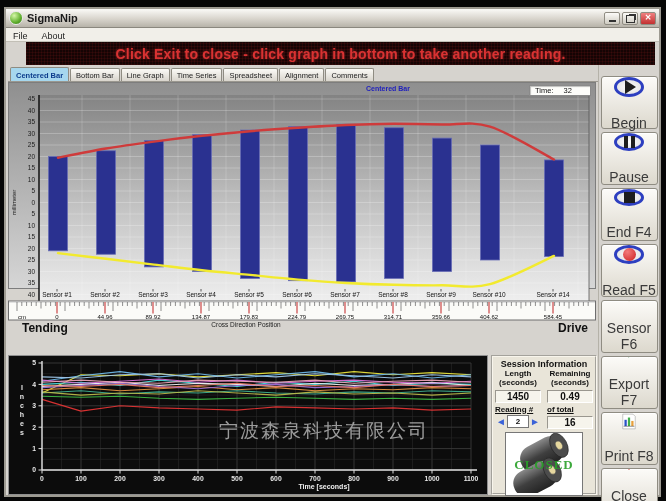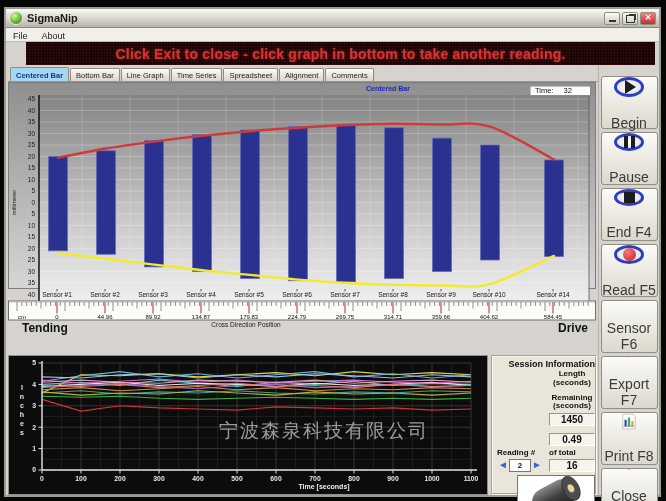--- a/index.html
+++ b/index.html
@@ -55,28 +55,28 @@
   .dir-left{position:absolute;left:14px;top:0;}
   .dir-center{position:absolute;left:168px;top:0;width:140px;text-align:center;font-size:6.5px;font-weight:normal;color:#222;}
   .dir-right{position:absolute;right:10px;top:0;}
   
   .bottomrow{flex:1;display:flex;gap:3px;min-height:0;padding-top:1px;}
   .trendwrap{width:478px;height:138px;background:#0c0c0c;border:1px solid #8f8f8f;position:relative;box-sizing:content-box;}
   .watermark{position:absolute;left:210px;top:62px;font-size:19px;letter-spacing:2px;
              color:rgba(195,195,195,.78);white-space:nowrap;pointer-events:none;}
   
   .session{flex:1;background:#e9e5d9;border:2px groove #f8f5ec;margin-right:1px;
-           display:flex;flex-direction:column;align-items:flex-end;font-size:8px;color:#111;box-sizing:border-box;}
+           display:flex;flex-direction:column;align-items:center;font-size:8px;color:#111;box-sizing:border-box;}
   .sess-hdr{font-size:9px;font-weight:bold;margin-top:2px;}
-  .sess-cols{display:flex;gap:6px;margin-top:1px;text-align:center;font-weight:bold;line-height:1.1;flex-direction:column;}
+  .sess-cols{display:flex;gap:6px;margin-top:1px;text-align:center;font-weight:bold;line-height:1.1;}
   .sess-col{width:46px;}
   .valbox{margin:1px auto 0;width:44px;height:11px;background:#f6f4ec;border:1px solid;
           border-color:#9a978f #fff #fff #9a978f;font-weight:bold;font-size:10px;
           display:flex;align-items:center;justify-content:center;}
-  .sess-row2{display:flex;gap:6px;margin-top:2px;font-weight:bold;}
+  .sess-row2{display:flex;gap:6px;margin-top:2px;font-weight:bold;text-decoration:underline;}
   .stepperline{display:flex;gap:6px;align-items:center;margin-top:1px;}
   .stepper{display:flex;align-items:center;gap:1px;width:46px;justify-content:center;}
   .arrow{color:#3a62d8;font-size:10px;line-height:1;}
   .stepbox{width:20px;height:11px;background:#fff;border:1px solid #777;font-weight:bold;font-size:8px;
            display:flex;align-items:center;justify-content:center;}
   .rollbox{position:relative;width:76px;height:62px;background:#fff;border:1px solid #777;margin-top:3px;}
   .closedlbl{position:absolute;left:0;right:0;top:24px;text-align:center;
              font-family:"Liberation Serif",serif;font-weight:bold;font-size:13px;letter-spacing:1px;
              color:rgba(40,160,40,.9);}
   

